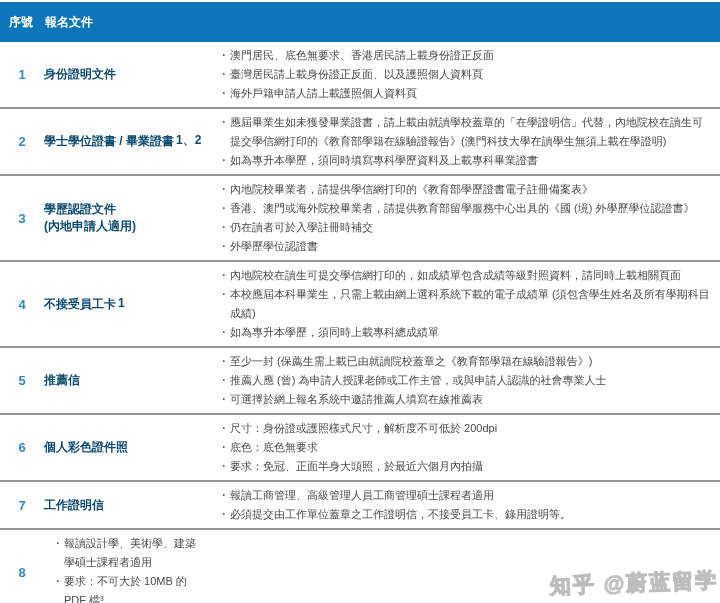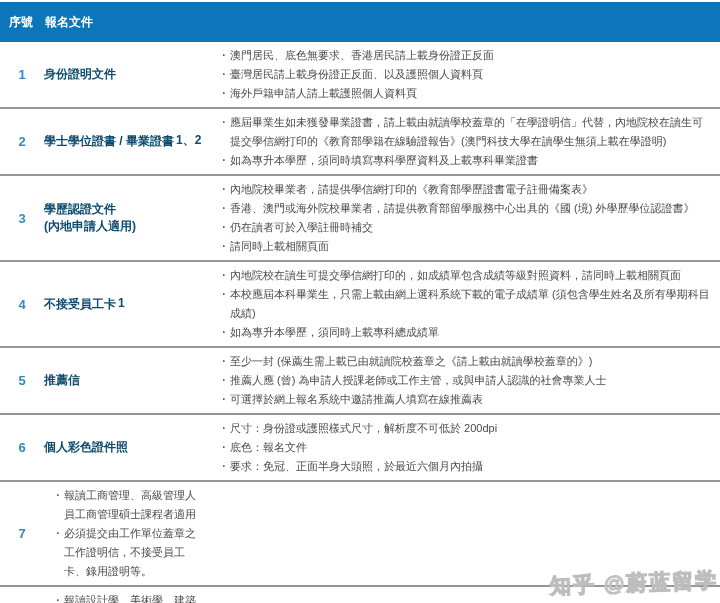--- a/index.html
+++ b/index.html
@@ -149,21 +149,21 @@
           <div class="req-line">
             <span class="bullet">·</span>
             <span class="req-text">香港、澳門或海外院校畢業者，請提供教育部留學服務中心出具的《國 (境) 外學歷學位認證書》</span>
           </div>
           <div class="req-line">
             <span class="bullet">·</span>
             <span class="req-text">仍在讀者可於入學註冊時補交</span>
           </div>
           <div class="req-line">
             <span class="bullet">·</span>
-            <span class="req-text">請同時上載相關頁面</span>
+            <span class="req-text">外學歷學位認證書</span>
           </div>
         </div>
       </div>
       <div class="row">
         <div class="col-num">
           <span>4</span>
         </div>
         <div class="col-doc"><span>不接受員工卡</span><sup>1</sup></div>
         <div class="col-req">
           <div class="req-line">
@@ -181,21 +181,21 @@
         </div>
       </div>
       <div class="row">
         <div class="col-num">
           <span>5</span>
         </div>
         <div class="col-doc"><span>推薦信</span></div>
         <div class="col-req">
           <div class="req-line">
             <span class="bullet">·</span>
-            <span class="req-text">至少一封 (保薦生需上載已由就讀院校蓋章之《請上載由就讀學校蓋章的》)</span>
+            <span class="req-text">至少一封 (保薦生需上載已由就讀院校蓋章之《教育部學籍在線驗證報告》)</span>
           </div>
           <div class="req-line">
             <span class="bullet">·</span>
             <span class="req-text">推薦人應 (曾) 為申請人授課老師或工作主管，或與申請人認識的社會專業人士</span>
           </div>
           <div class="req-line">
             <span class="bullet">·</span>
             <span class="req-text">可選擇於網上報名系統中邀請推薦人填寫在線推薦表</span>
           </div>
         </div>
@@ -205,32 +205,33 @@
           <span>6</span>
         </div>
         <div class="col-doc"><span>個人彩色證件照</span></div>
         <div class="col-req">
           <div class="req-line">
             <span class="bullet">·</span>
             <span class="req-text">尺寸：身份證或護照樣式尺寸，解析度不可低於 200dpi</span>
           </div>
           <div class="req-line">
             <span class="bullet">·</span>
-            <span class="req-text">底色：報名文件</span>
+            <span class="req-text">底色：底色無要求</span>
           </div>
           <div class="req-line">
             <span class="bullet">·</span>
             <span class="req-text">要求：免冠、正面半身大頭照，於最近六個月內拍攝</span>
           </div>
         </div>
       </div>
       <div class="row">
         <div class="col-num">
           <span>7</span>
         </div>
+        <div class="col-doc"><span>工作證明信</span></div>
         <div class="col-req">
           <div class="req-line">
             <span class="bullet">·</span>
             <span class="req-text">報讀工商管理、高級管理人員工商管理碩士課程者適用</span>
           </div>
           <div class="req-line">
             <span class="bullet">·</span>
             <span class="req-text">必須提交由工作單位蓋章之工作證明信，不接受員工卡、錄用證明等。</span>
           </div>
         </div>

